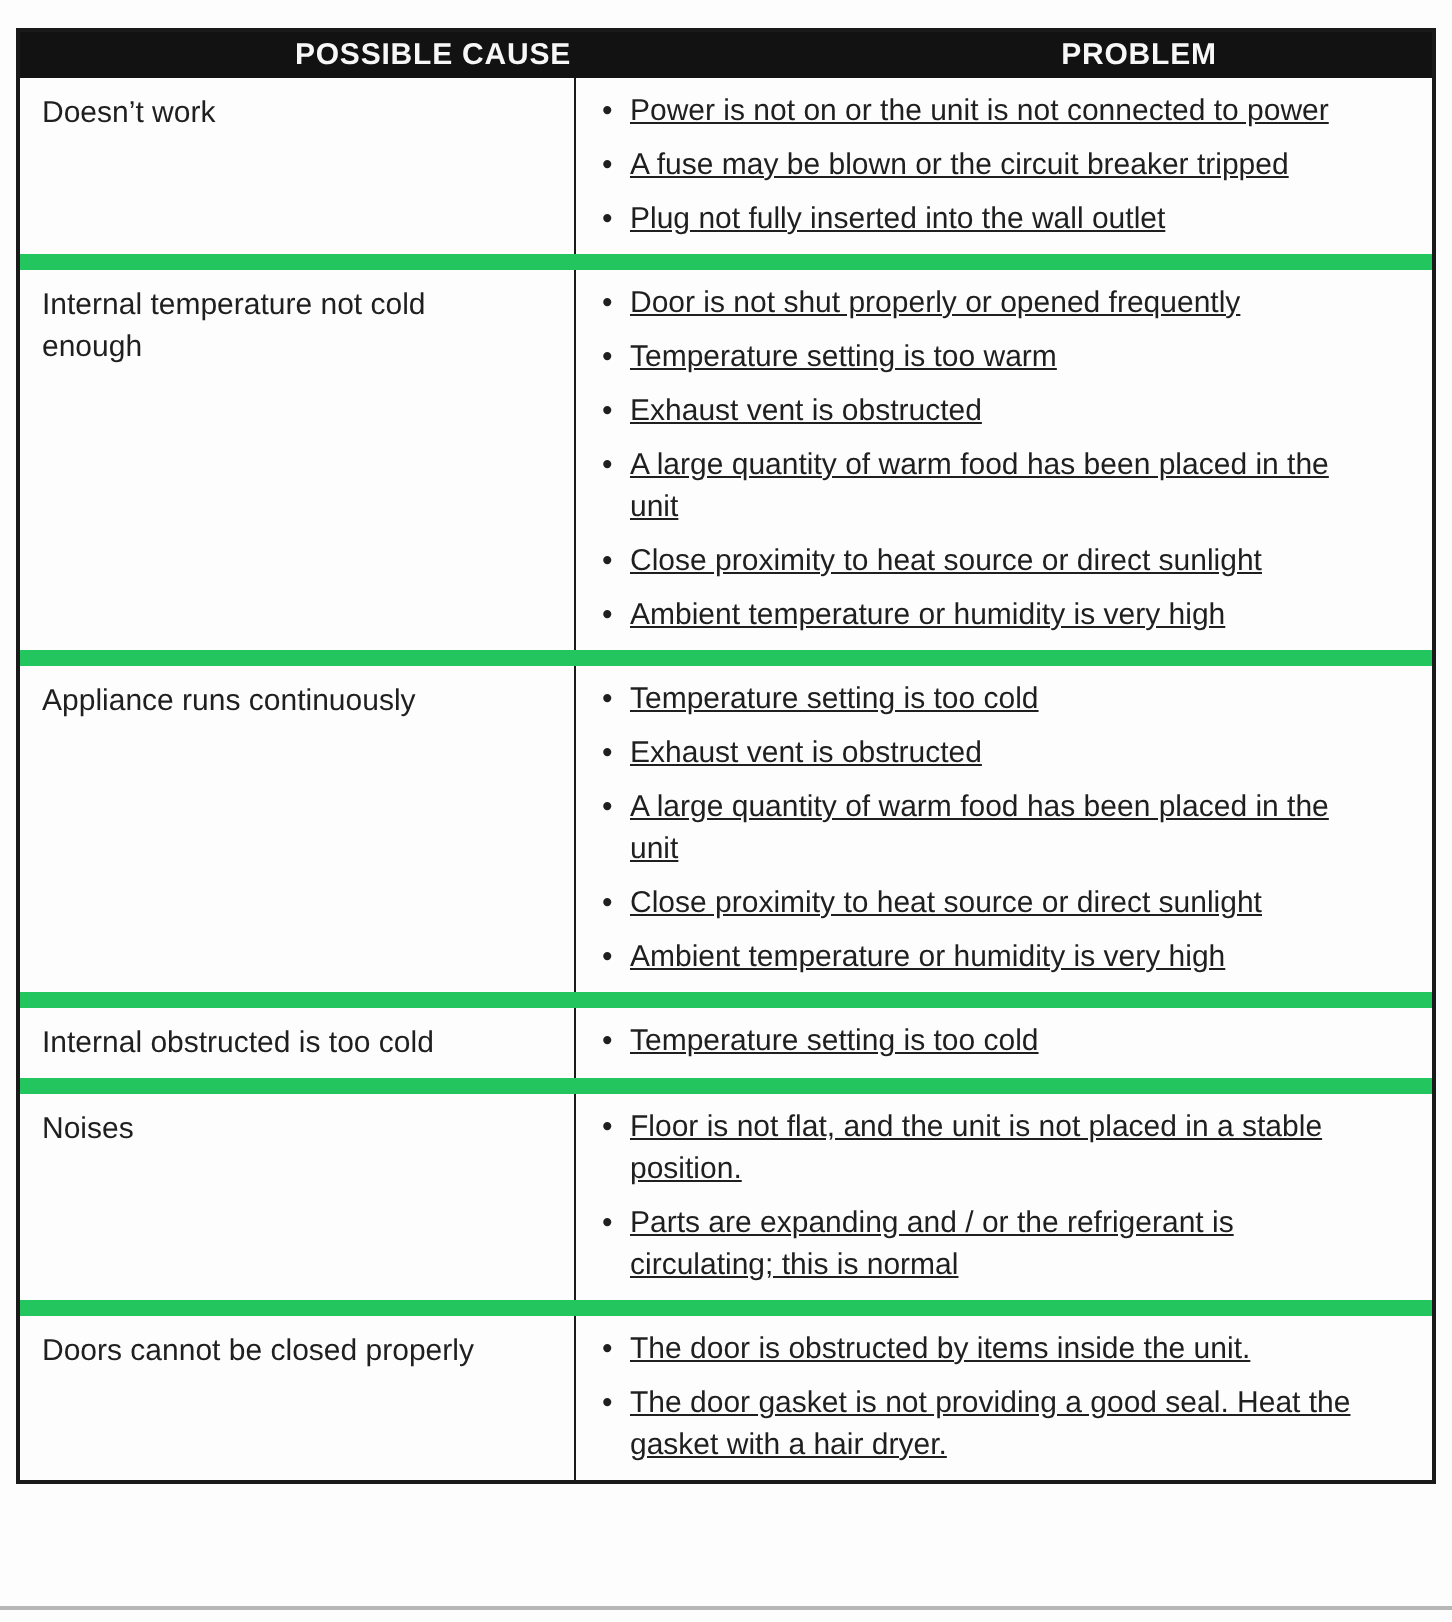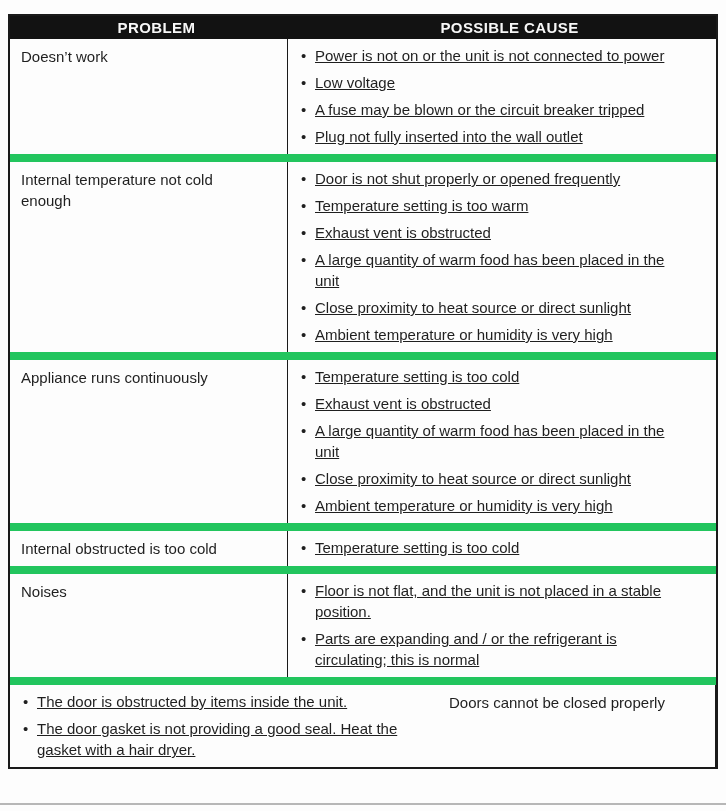--- a/index.html
+++ b/index.html
@@ -94,30 +94,29 @@
     height: 2px;
     background: #b7b7b7;
   }
 </style>
 </head>
 <body>
 
 <div class="page">
   <div class="ts-table">
     <div class="thead">
+      <div class="th th-cause">POSSIBLE CAUSE</div>
       <div class="th th-problem">PROBLEM</div>
-      <div class="th th-cause">POSSIBLE CAUSE</div>
     </div>
     <div id="tbody">
         <div class="tr">
           <div class="td td-problem"><span>Doesn’t work</span></div>
           <div class="td td-causes">
             <ul class="cause-list">
               <li class="cause-item">Power is not on or the unit is not connected to power</li>
-              <li class="cause-item">Low voltage</li>
               <li class="cause-item">A fuse may be blown or the circuit breaker tripped</li>
               <li class="cause-item">Plug not fully inserted into the wall outlet</li>
             </ul>
           </div>
         </div>
         <div class="tr">
           <div class="td td-problem"><span>Internal temperature not cold enough</span></div>
           <div class="td td-causes">
             <ul class="cause-list">
               <li class="cause-item">Door is not shut properly or opened frequently</li>
@@ -152,24 +151,24 @@
         <div class="tr">
           <div class="td td-problem"><span>Noises</span></div>
           <div class="td td-causes">
             <ul class="cause-list">
               <li class="cause-item">Floor is not flat, and the unit is not placed in a stable position.</li>
               <li class="cause-item">Parts are expanding and / or the refrigerant is circulating; this is normal</li>
             </ul>
           </div>
         </div>
         <div class="tr">
+          <div class="td td-problem"><span>Doors cannot be closed properly</span></div>
           <div class="td td-causes">
             <ul class="cause-list">
               <li class="cause-item">The door is obstructed by items inside the unit.</li>
               <li class="cause-item">The door gasket is not providing a good seal. Heat the gasket with a hair dryer.</li>
             </ul>
           </div>
-          <div class="td td-problem"><span>Doors cannot be closed properly</span></div>
         </div>
       </div>
   </div>
   <div class="footer-rule"></div>
 </div>
 
 </body></html>

